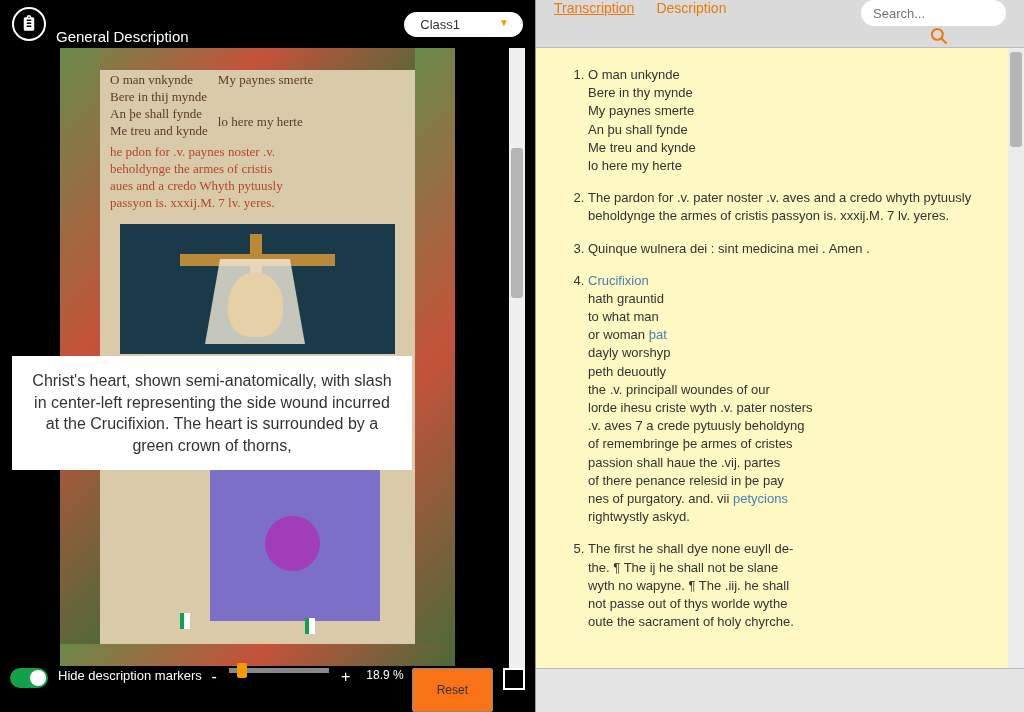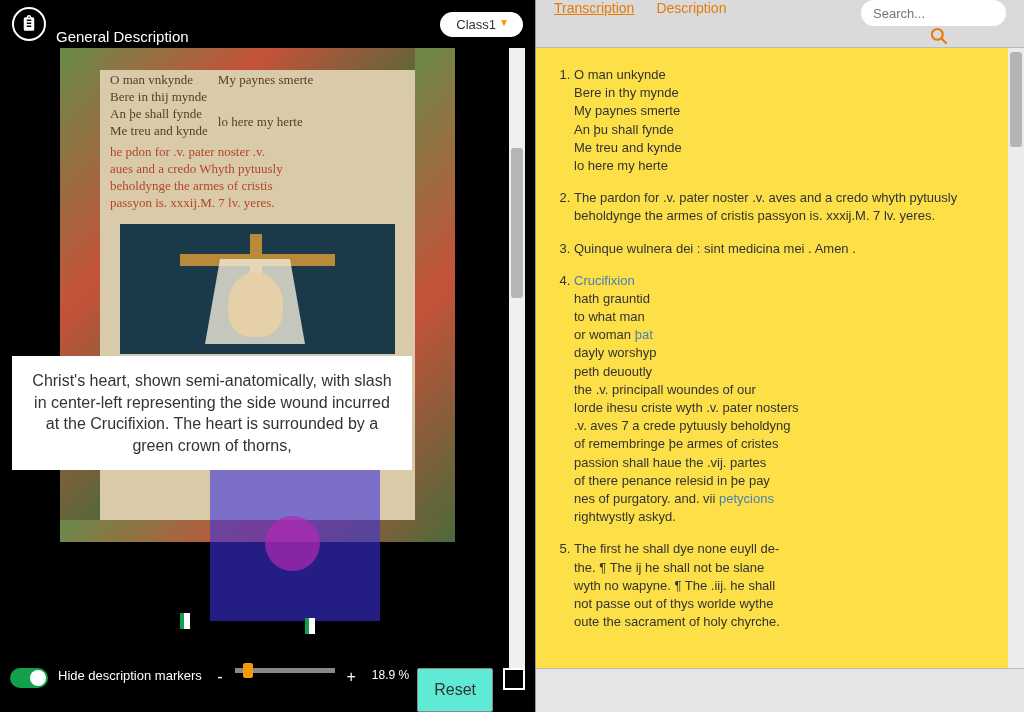--- a/index.html
+++ b/index.html
@@ -5,25 +5,25 @@
 * { box-sizing: border-box; margin: 0; padding: 0; }
 body { font-family: Arial, sans-serif; font-size: 14px; overflow: hidden; }
 .app { display: flex; width: 1024px; height: 712px; }
 .left-panel { width: 535px; background: #000; display: flex; flex-direction: column; position: relative; }
 .right-panel { flex: 1; background: #dadada; display: flex; flex-direction: column; border-left: 1px solid #999; }
 
 .header { height: 48px; display: flex; align-items: center; padding: 0 12px; color: #fff; }
 .header-icon { width: 34px; height: 34px; border: 2px solid #fff; border-radius: 50%; display: flex; align-items: center; justify-content: center; margin-right: 10px; }
 .header-icon svg { width: 18px; height: 18px; fill: #fff; }
 .header-title { font-size: 15px; margin-top: 24px; }
-.class-btn { margin-left: auto; background:#fff; color:#333; border:none; border-radius: 15px; padding: 5px 14px 5px 16px; font-size: 13px; display:flex; align-items:flex-start; cursor:pointer; }
+.class-btn { margin-left: auto; background:#fff; color:#333; border:none; border-radius: 15px; padding: 5px 14px 5px 16px; font-size: 13px; display:flex; align-items:flex-start; cursor:pointer;gap:36px; }
 .class-btn .caret { color: #f59a00; margin-left: 3px; font-size: 10px;}
 
 .viewer { flex:1; background:#000; position:relative; margin: 0 10px 0 10px; }
-.manus { position:absolute; left:50px; top:0; width:395px; height:494px; background:#d9cbaa; }
+.manus { position:absolute; left:50px; top:0; width:395px; height:618px; background:#d9cbaa; }
 .border-dec { position:absolute; background: linear-gradient(135deg,#6a8a4a,#c5523a,#4a6a3a); }
 .border-top { left:0; top:0; width:100%; height:22px; }
 .border-left { left:0; top:0; width:40px; height:100%; }
 .border-right { right:0; top:0; width:40px; height:100%; }
 .border-bot { left:0; bottom:0; width:100%; height:22px; }
 
 .text-block { position:absolute; left:50px; top:24px; width:295px; font-family: serif; }
 .ms-line { color:#5a3a2a; font-size:13px; margin-bottom:1px; }
 .ms-red { color:#b5442a; font-size:13px; margin-bottom:1px; }
 
@@ -46,31 +46,31 @@
 .scroll-v { position:absolute; right:0; top:0; width:16px; height:100%; background:#f0f0f0; }
 .scroll-thumb-v { position:absolute; top:100px; left:2px; width:12px; height:150px; background:#b5b5b5; border-radius:3px; }
 
 .footer { height:44px; background:#000; display:flex; padding: 0 10px; color:#fff; font-size:13px; }
 .toggle { width:38px; height:20px; background:#13a04a; border-radius:10px; position:relative; margin-right:10px; cursor:pointer; }
 .toggle-knob { position:absolute; right:2px; top:2px; width:16px; height:16px; background:#fff; border-radius:50%; }
 .zoom-minus, .zoom-plus { padding: 0 8px; font-size:16px; cursor:pointer; }
 .slider { width:100px; height:5px; background:#888; position:relative; margin: 0 4px; }
 .slider-knob { position:absolute; left:8px; top:-5px; width:10px; height:15px; background:#f59a00; border-radius:2px; }
 .zoom-pct { margin: 0 8px; font-size:12px; }
-.reset-btn { background:#5eead4; color:#333; border:1px solid #888; padding:3px 16px; font-size:16px; cursor:pointer; border-radius:2px; }
+.reset-btn { background:#f97316; color:#333; border:1px solid #888; padding:3px 24px; font-size:12px; cursor:pointer; border-radius:2px; }
 .fullscreen-icon { width:22px; height:22px; margin-left:10px; border:2px solid #fff; position:relative; cursor:pointer; }
 
 .tabs { height:48px; display:flex; align-items:flex-start; padding: 0 18px; background:#dadada; border-bottom:1px solid #bbb; }
 .tab { color:#e77a0a; font-size:14px; margin-right: 22px; cursor:pointer; }
 .tab.active { text-decoration: underline; }
 .search-wrap { margin-left:auto; display:flex; align-items:center;flex-direction:column; }
 .search-input { width:145px; height:26px; border-radius:13px; border:none; padding:0 12px; font-size:13px; background:#fff; }
 .search-icon { color:#e77a0a; margin-left:10px; cursor:pointer; }
 
-.trans-body { flex:1; background:#fde047; padding: 18px 20px 0 16px; overflow:hidden; position:relative; font-size:13px; color:#333; line-height:1.4; }
+.trans-body { flex:1; background:#fef9c3; padding: 18px 20px 0 30px; overflow:hidden; position:relative; font-size:13px; color:#333; line-height:1.4; }
 .trans-body ol { padding-left: 22px; }
 .trans-body li { margin-bottom: 14px; }
 .trans-body a { color:#4a7fb5; text-decoration:none; }
 .r-scroll { position:absolute; right:0; top:0; width:16px; height:100%; background:#ececec; }
 .r-thumb { position:absolute; top:4px; left:2px; width:12px; height:95px; background:#b5b5b5; border-radius:3px; }
 .bottom-bar { height:44px; background:#e5e5e5; border-top:1px solid #bbb; }
 </style>
 </head>
 <body>
 
@@ -101,23 +101,23 @@
               <div class="ms-line">O man vnkynde</div>
               <div class="ms-line">Bere in thij mynde</div>
               <div class="ms-line">An þe shall fynde</div>
               <div class="ms-line">Me treu and kynde</div>
             </div>
             <div>
               <div class="ms-line">My paynes smerte</div>
               <div class="ms-line" style="margin-top:26px">lo here my herte</div>
             </div>
           </div>
-          <div class="ms-red" style="margin-top:4px">he pdon for .v. pater noster .v.</div>
+          <div class="ms-red" style="margin-top:4px">he pdon for .v. paynes noster .v.</div>
+          <div class="ms-red">beholdynge the armes of cristis</div>
           <div class="ms-red">aues and a credo Whyth pytuusly</div>
-          <div class="ms-red">beholdynge the armes of cristis</div>
           <div class="ms-red">passyon is. xxxij.M. 7 lv. yeres.</div>
         </div>
         <div class="image1">
           <div class="cross-v"></div>
             <div class="cross-h"></div>
           <div class="cloth"></div>
             <div class="face"></div>
         </div>
         <div class="highlight">
             <div class="hl-inner"></div>

